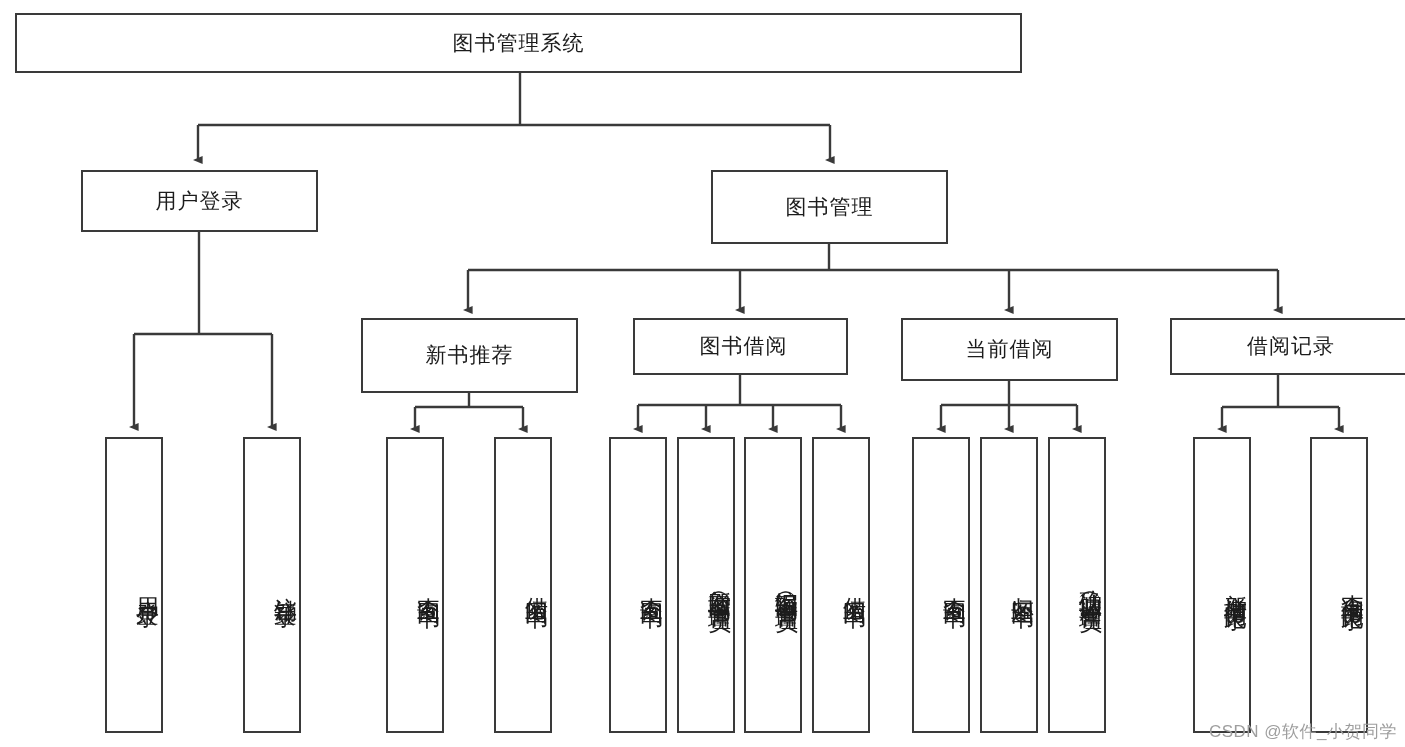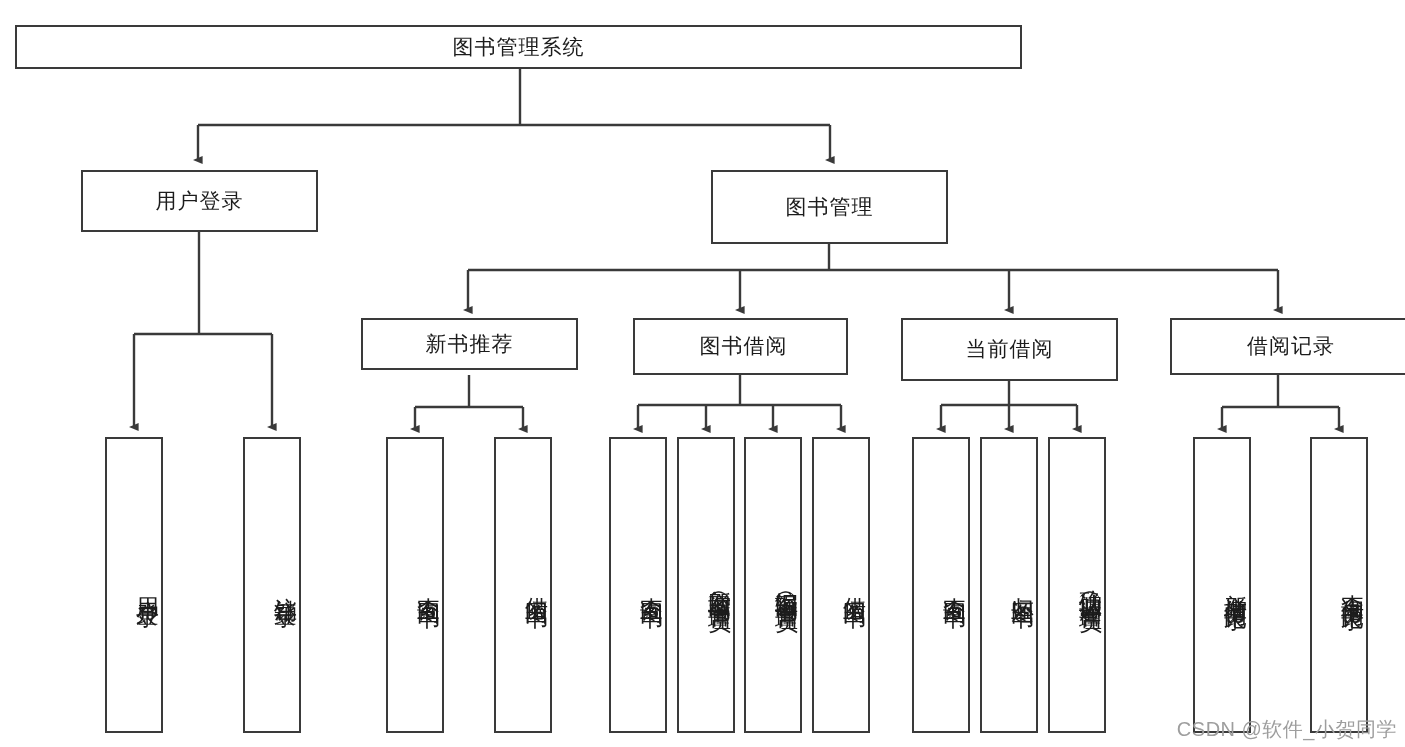--- a/index.html
+++ b/index.html
@@ -56,21 +56,21 @@
   .node.v .vtext {
     writing-mode: vertical-rl;
     text-orientation: upright;
     display: block;
     max-height: 100%;
   }
   .watermark {
     position: absolute;
     right: 8px;
     bottom: 4px;
-    font-size: 20px;
+    font-size: 17px;
     color: #9e9e9e;
     letter-spacing: 0.5px;
     white-space: nowrap;
   }
 </style>
 </head>
 <body>
 
 <div id="diagram-root">
 
@@ -117,32 +117,32 @@
       <path d="M1009,405 L1009,429" marker-end="url(#arrow)"></path>
       <path d="M1077,405 L1077,429" marker-end="url(#arrow)"></path>
 
       <path d="M1278,375 L1278,407"></path>
       <path d="M1222,407 L1339,407"></path>
       <path d="M1222,407 L1222,429" marker-end="url(#arrow)"></path>
       <path d="M1339,407 L1339,429" marker-end="url(#arrow)"></path>
     </g>
   </svg>
 
-  <div class="node h" style="left:15px; top:25px; width:1007px; height:44px;">
+  <div class="node h" style="left:15px; top:13px; width:1007px; height:60px;">
     <span>图书管理系统</span>
   </div>
 
   <div class="node h" style="left:81px; top:170px; width:237px; height:62px;">
     <span>用户登录</span>
   </div>
   <div class="node h" style="left:711px; top:170px; width:237px; height:74px;">
     <span>图书管理</span>
   </div>
 
-  <div class="node h" style="left:361px; top:318px; width:217px; height:52px;">
+  <div class="node h" style="left:361px; top:318px; width:217px; height:75px;">
     <span>新书推荐</span>
   </div>
   <div class="node h" style="left:633px; top:318px; width:215px; height:57px;padding-left:6px;">
     <span>图书借阅</span>
   </div>
   <div class="node h" style="left:901px; top:318px; width:217px; height:63px;">
     <span>当前借阅</span>
   </div>
   <div class="node h" style="left:1170px; top:318px; width:242px; height:57px;text-align:right;">
     <span>借阅记录</span>

